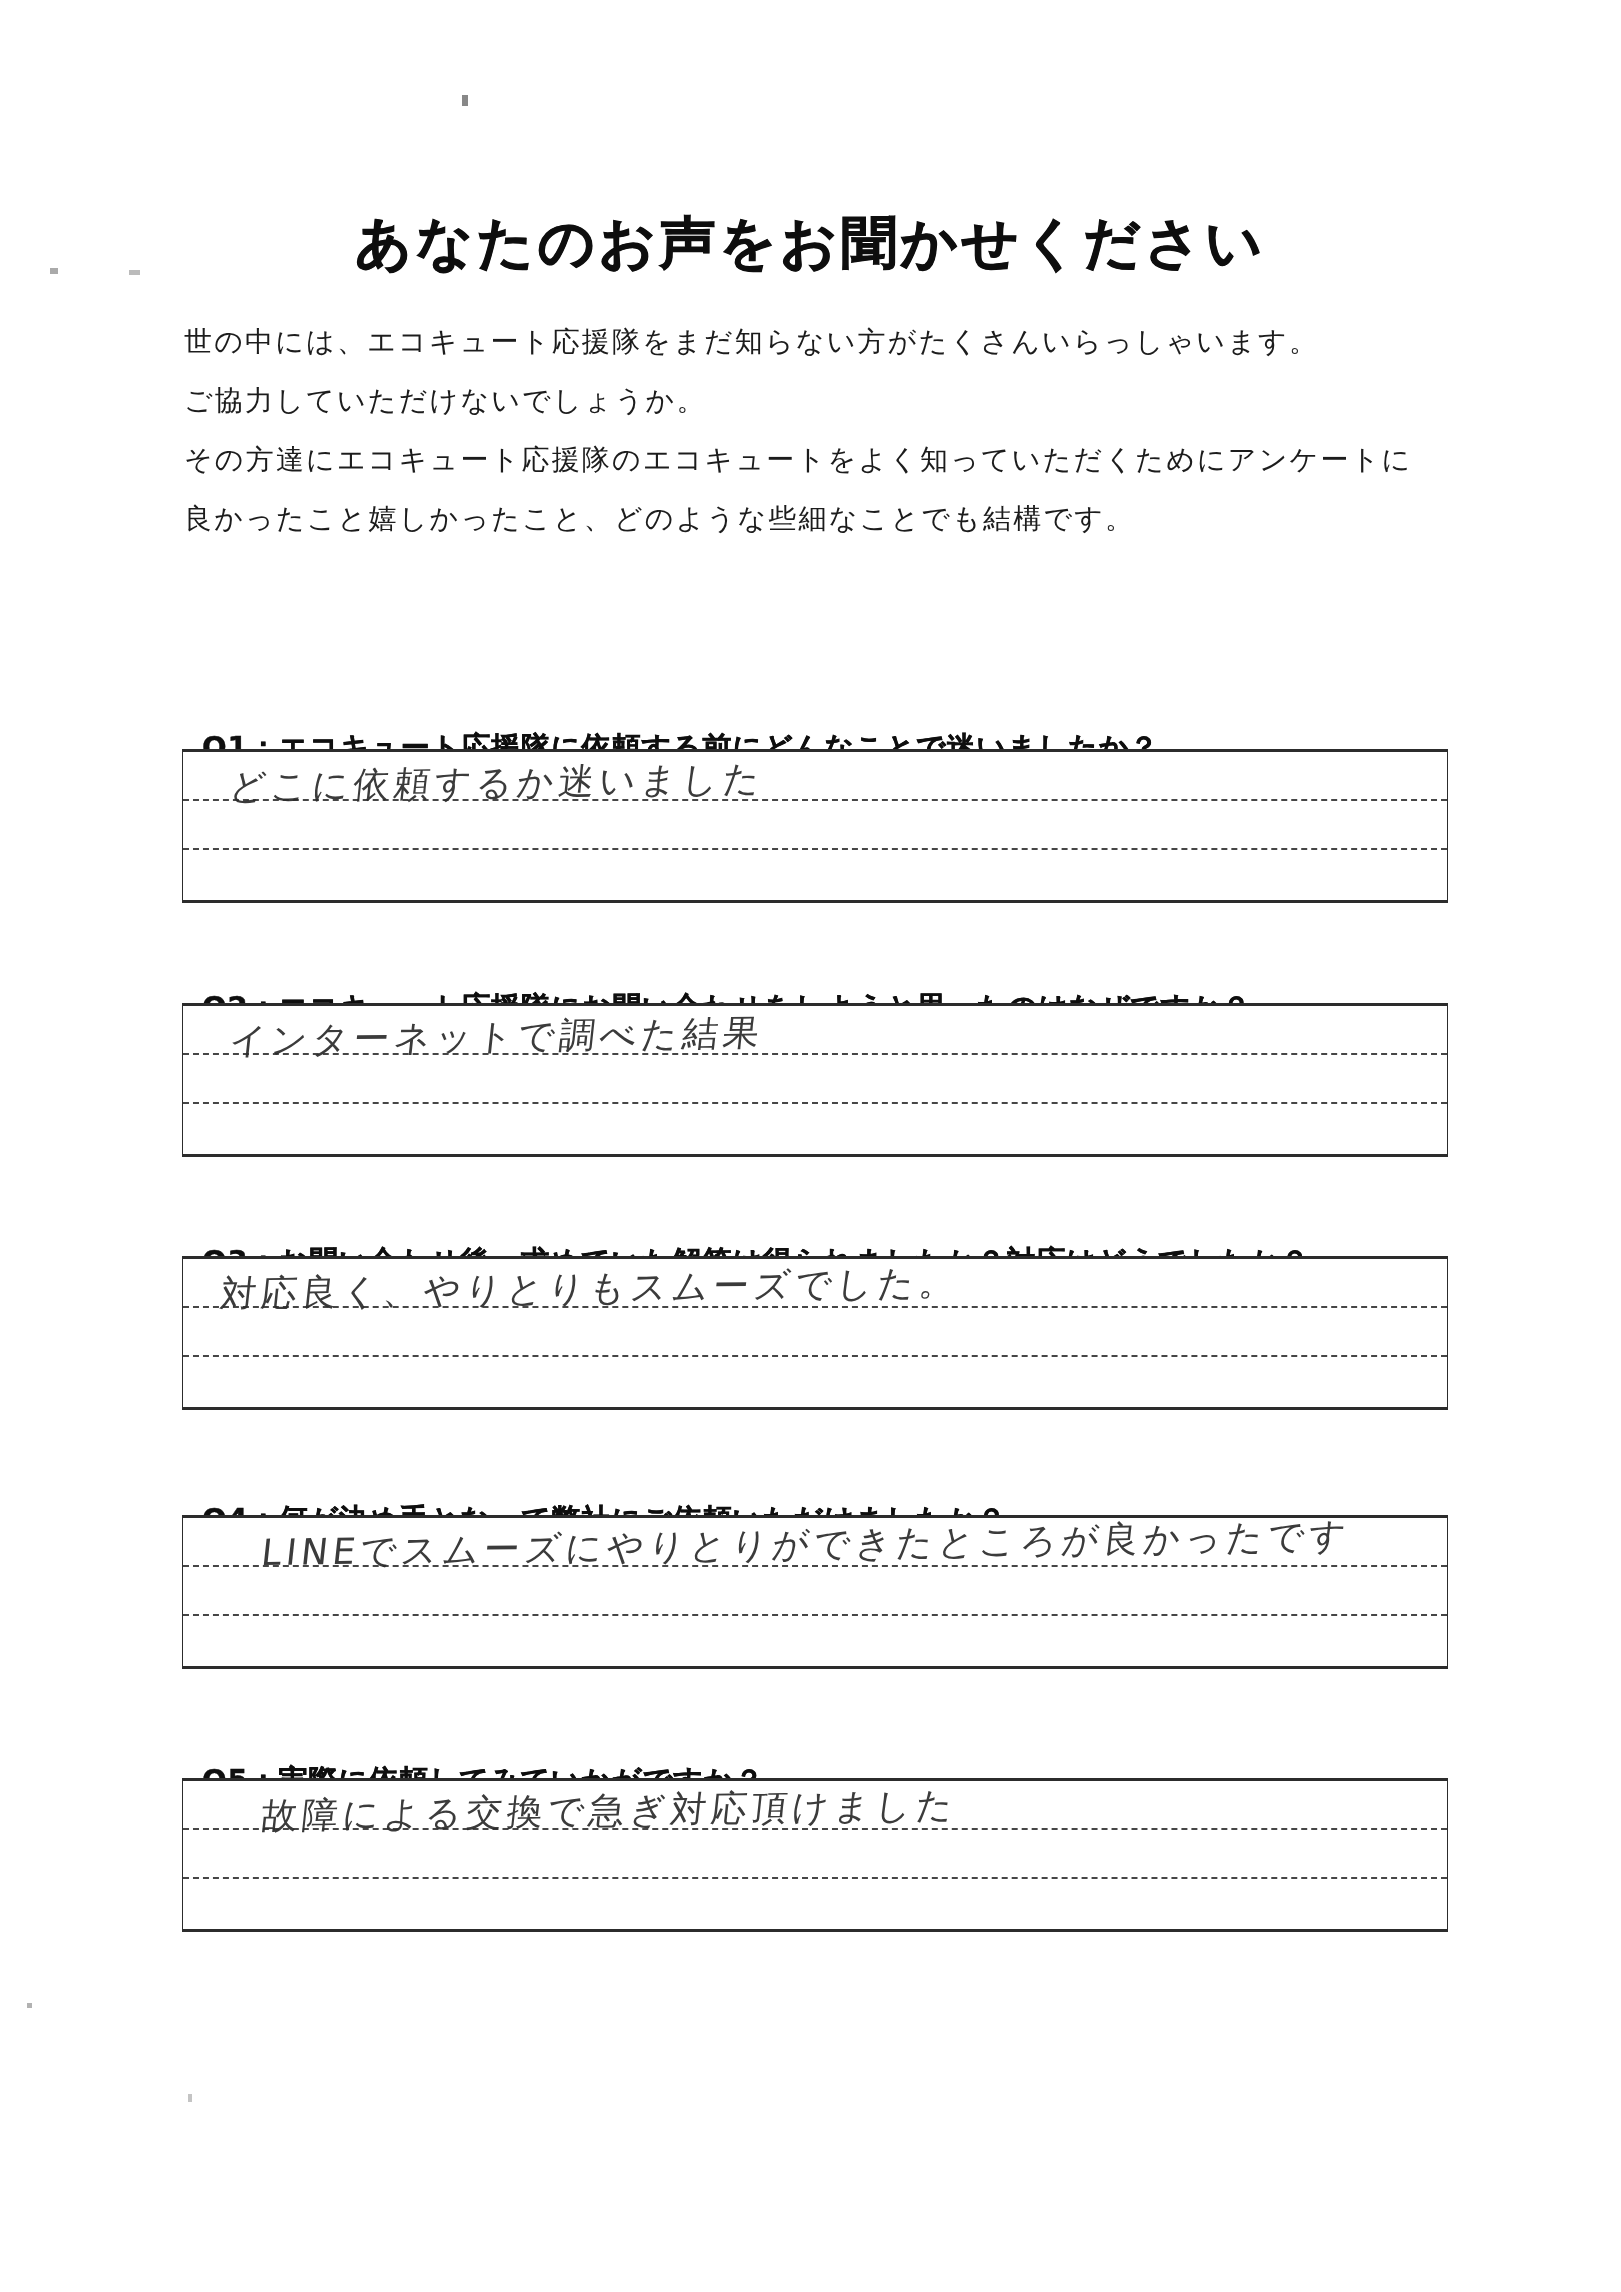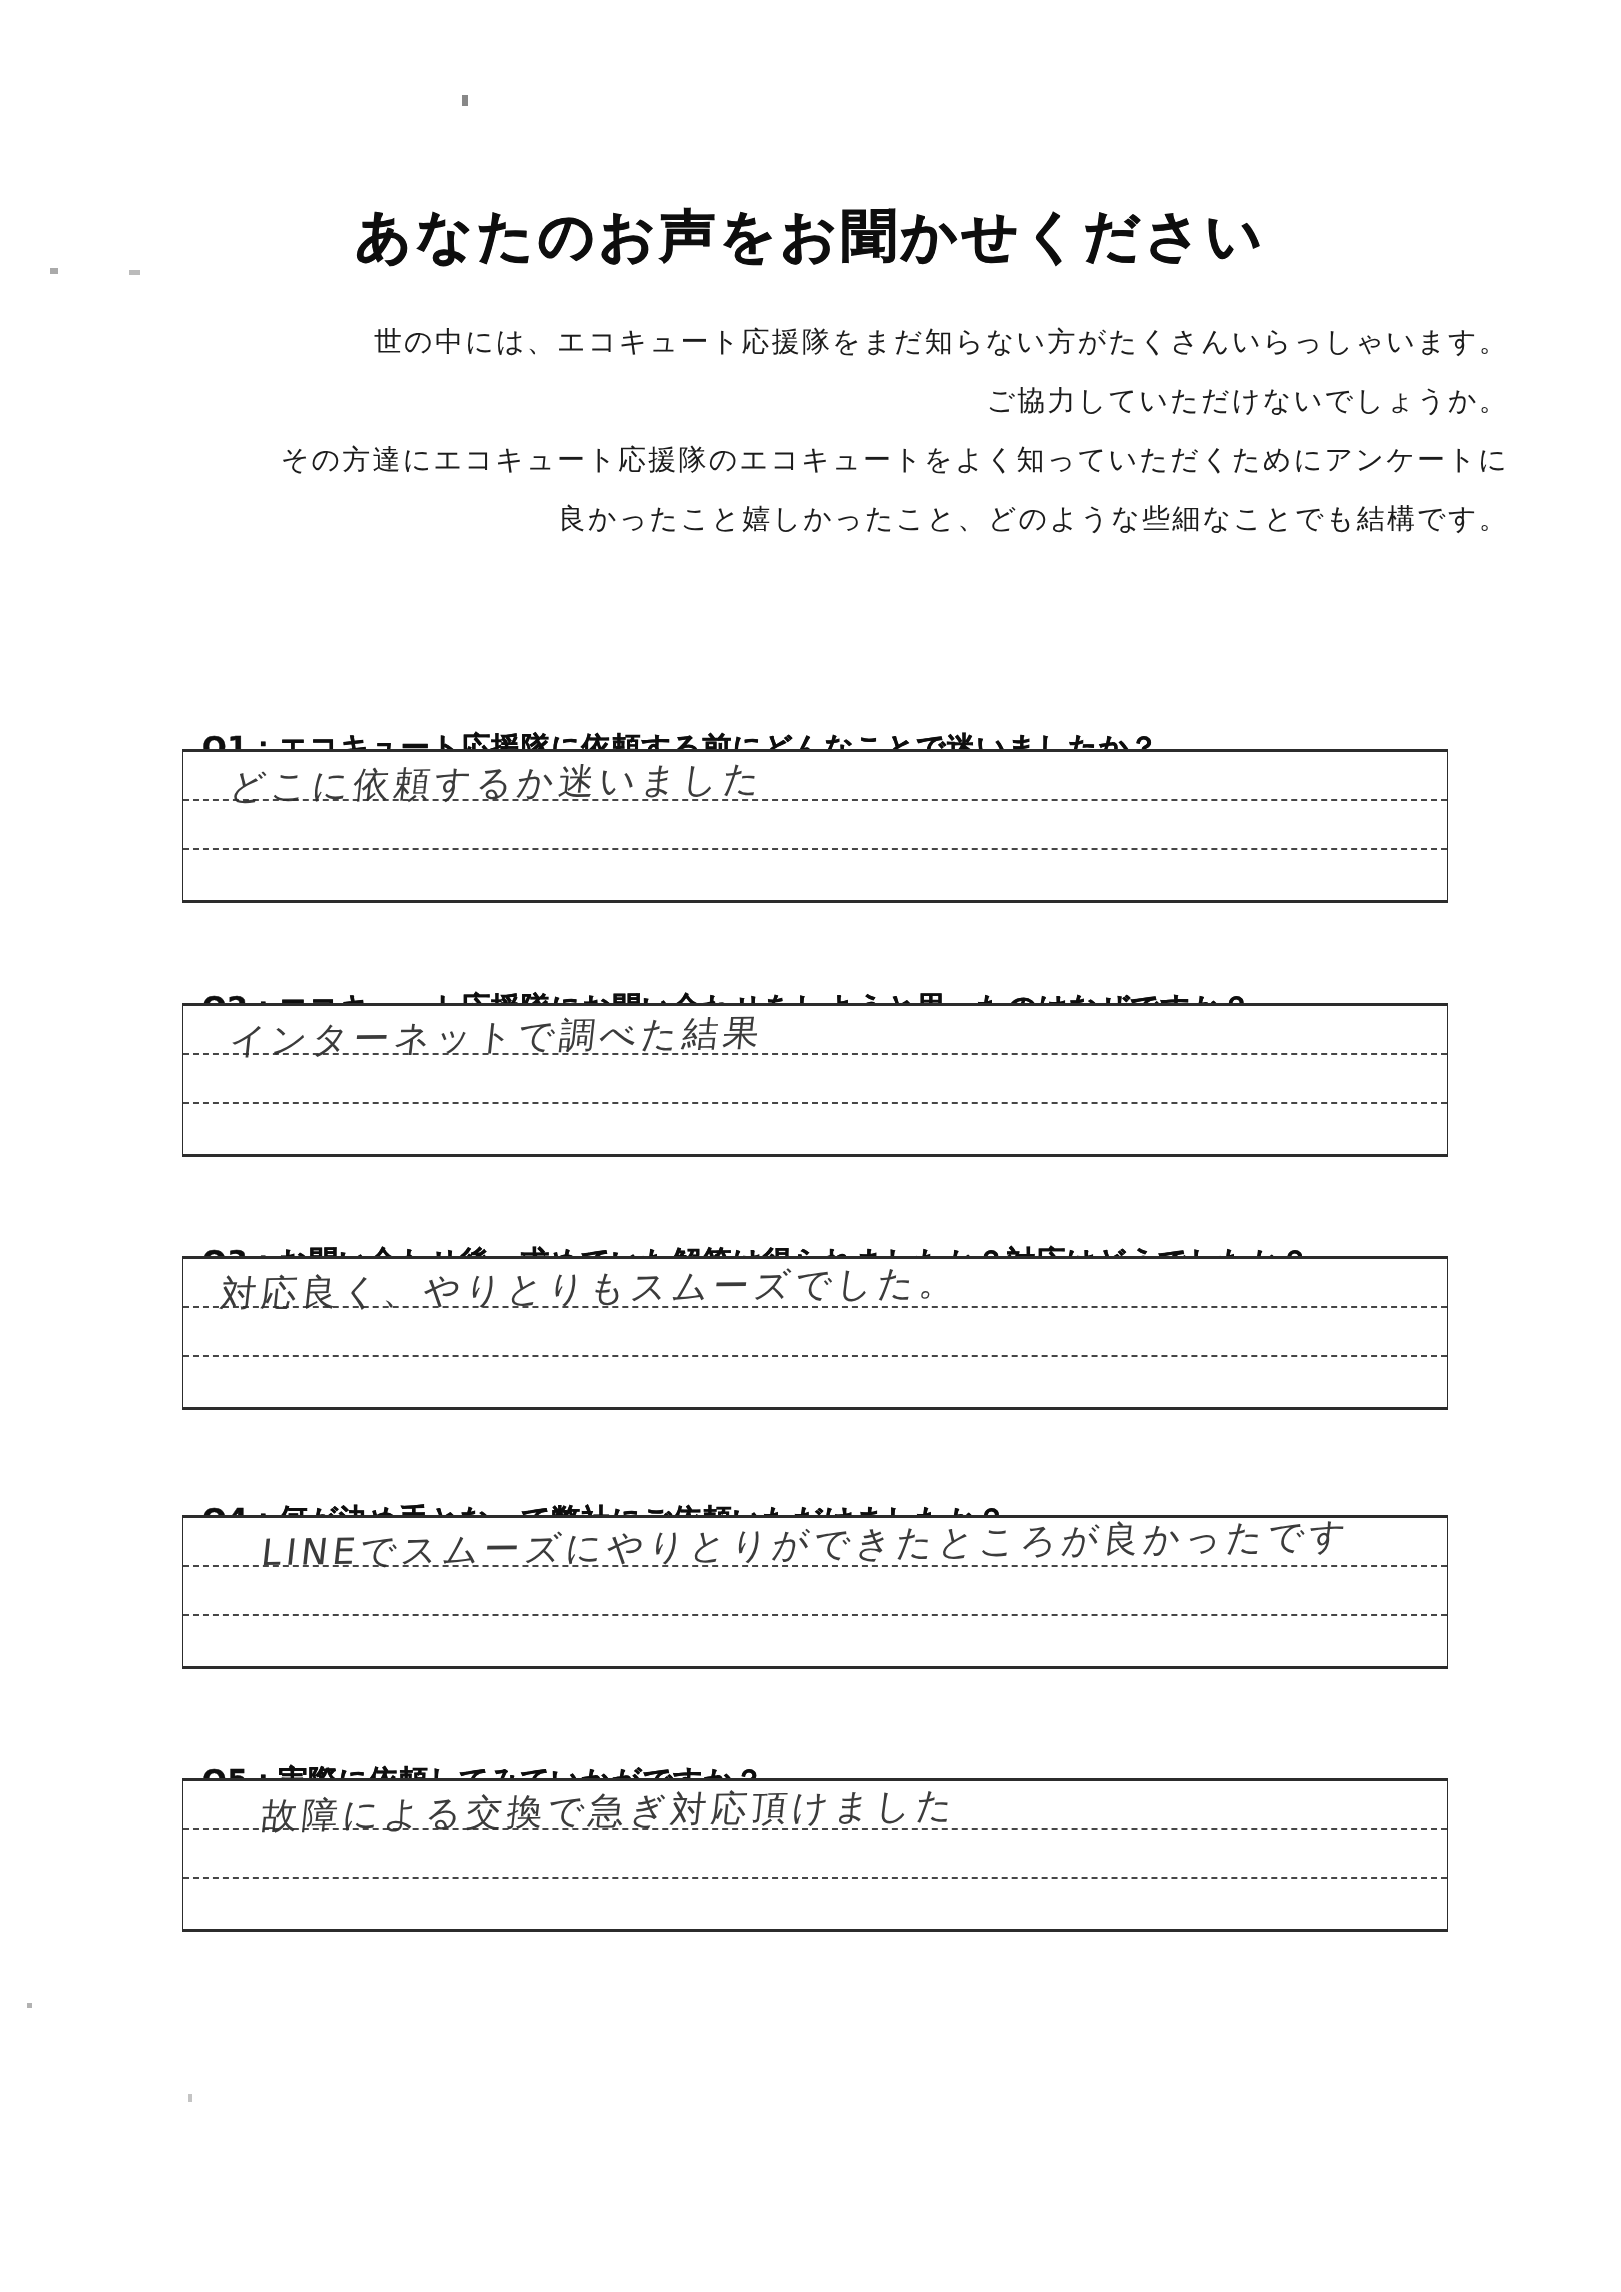--- a/index.html
+++ b/index.html
@@ -5,30 +5,30 @@
   html,body { margin:0; padding:0; }
   body {
     width:1621px; height:2293px; position:relative;
     background:#ffffff; overflow:hidden;
     font-family:"DejaVu Sans","Liberation Sans",sans-serif;
     color:#1a1a1a;
   }
   .page { position:absolute; inset:0; }
 
   .title {
-    position:absolute; top:161px; left:0; width:100%;
+    position:absolute; top:168px; left:0; width:100%;
     text-align:center; font-size:56px; font-weight:bold;
     letter-spacing:3.6px; color:#0e0e0e;
     -webkit-text-stroke:0.9px #0e0e0e;
   }
 
   .intro { position:absolute; top:312px; left:184px; width:1325px; }
   .intro .line {
     height:59px; line-height:59px; font-size:28px;
-    letter-spacing:2.2px; color:#1c1c1c; white-space:nowrap;text-align:right;
+    letter-spacing:2.2px; color:#1c1c1c; white-space:nowrap;
   }
 
   .q-heading {
     position:absolute; left:202px; font-size:29px; font-weight:bold;
     letter-spacing:0.9px; color:#0f0f0f; white-space:nowrap;
     -webkit-text-stroke:0.4px #0f0f0f;
   }
   .qh1 { top:704px; }
   .qh2 { top:964px; }
   .qh3 { top:1218px; }

